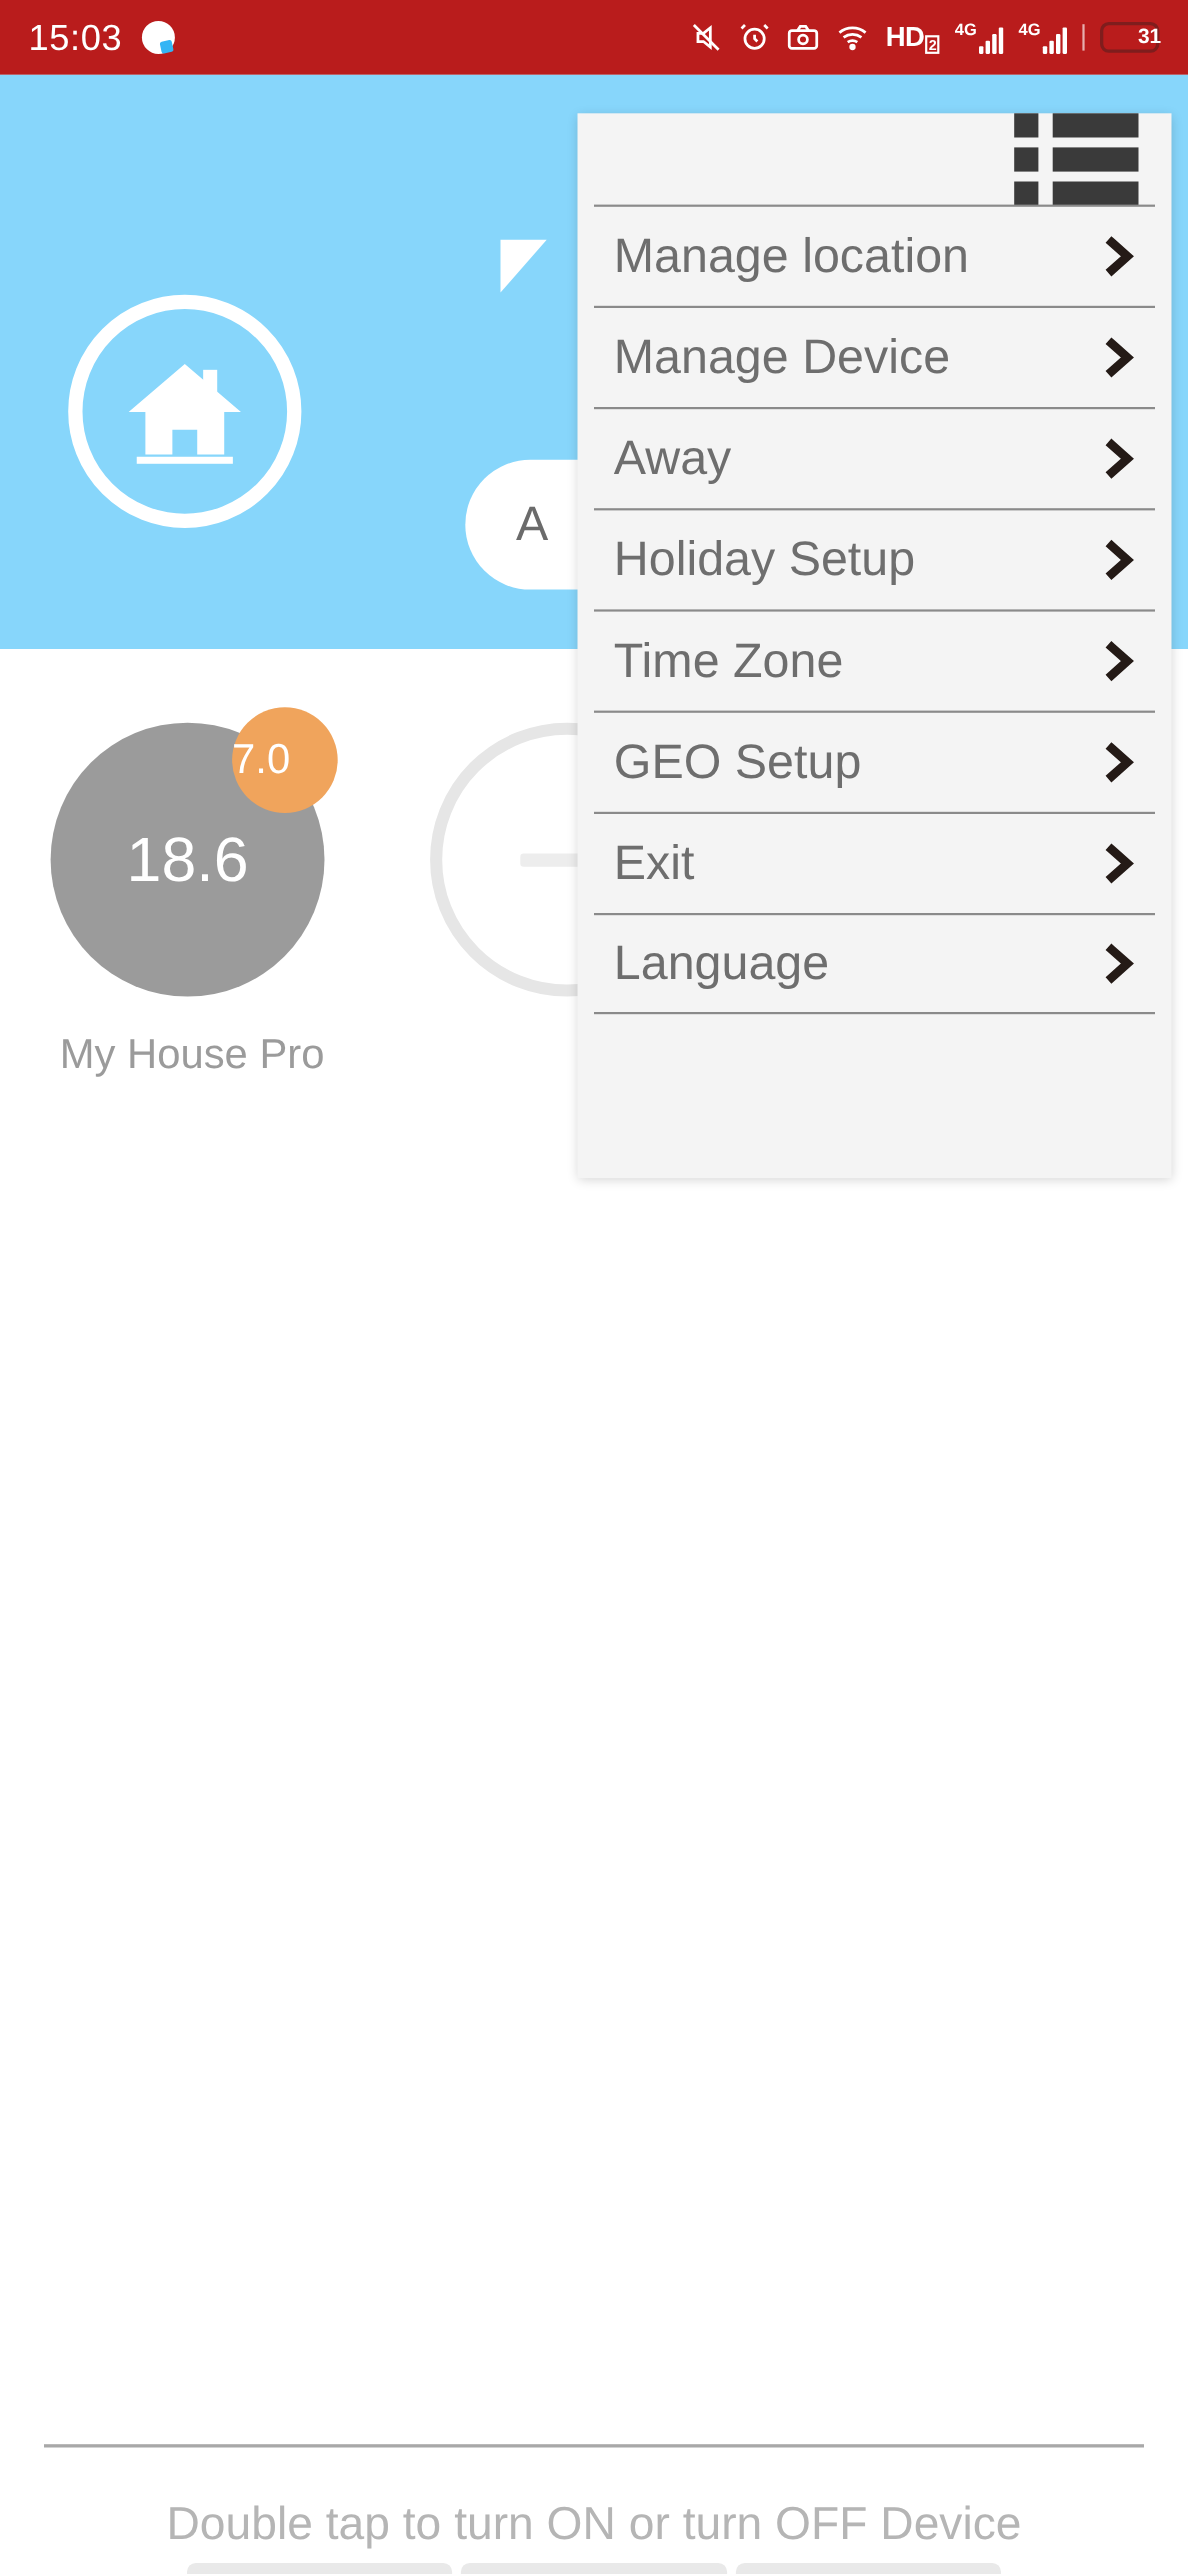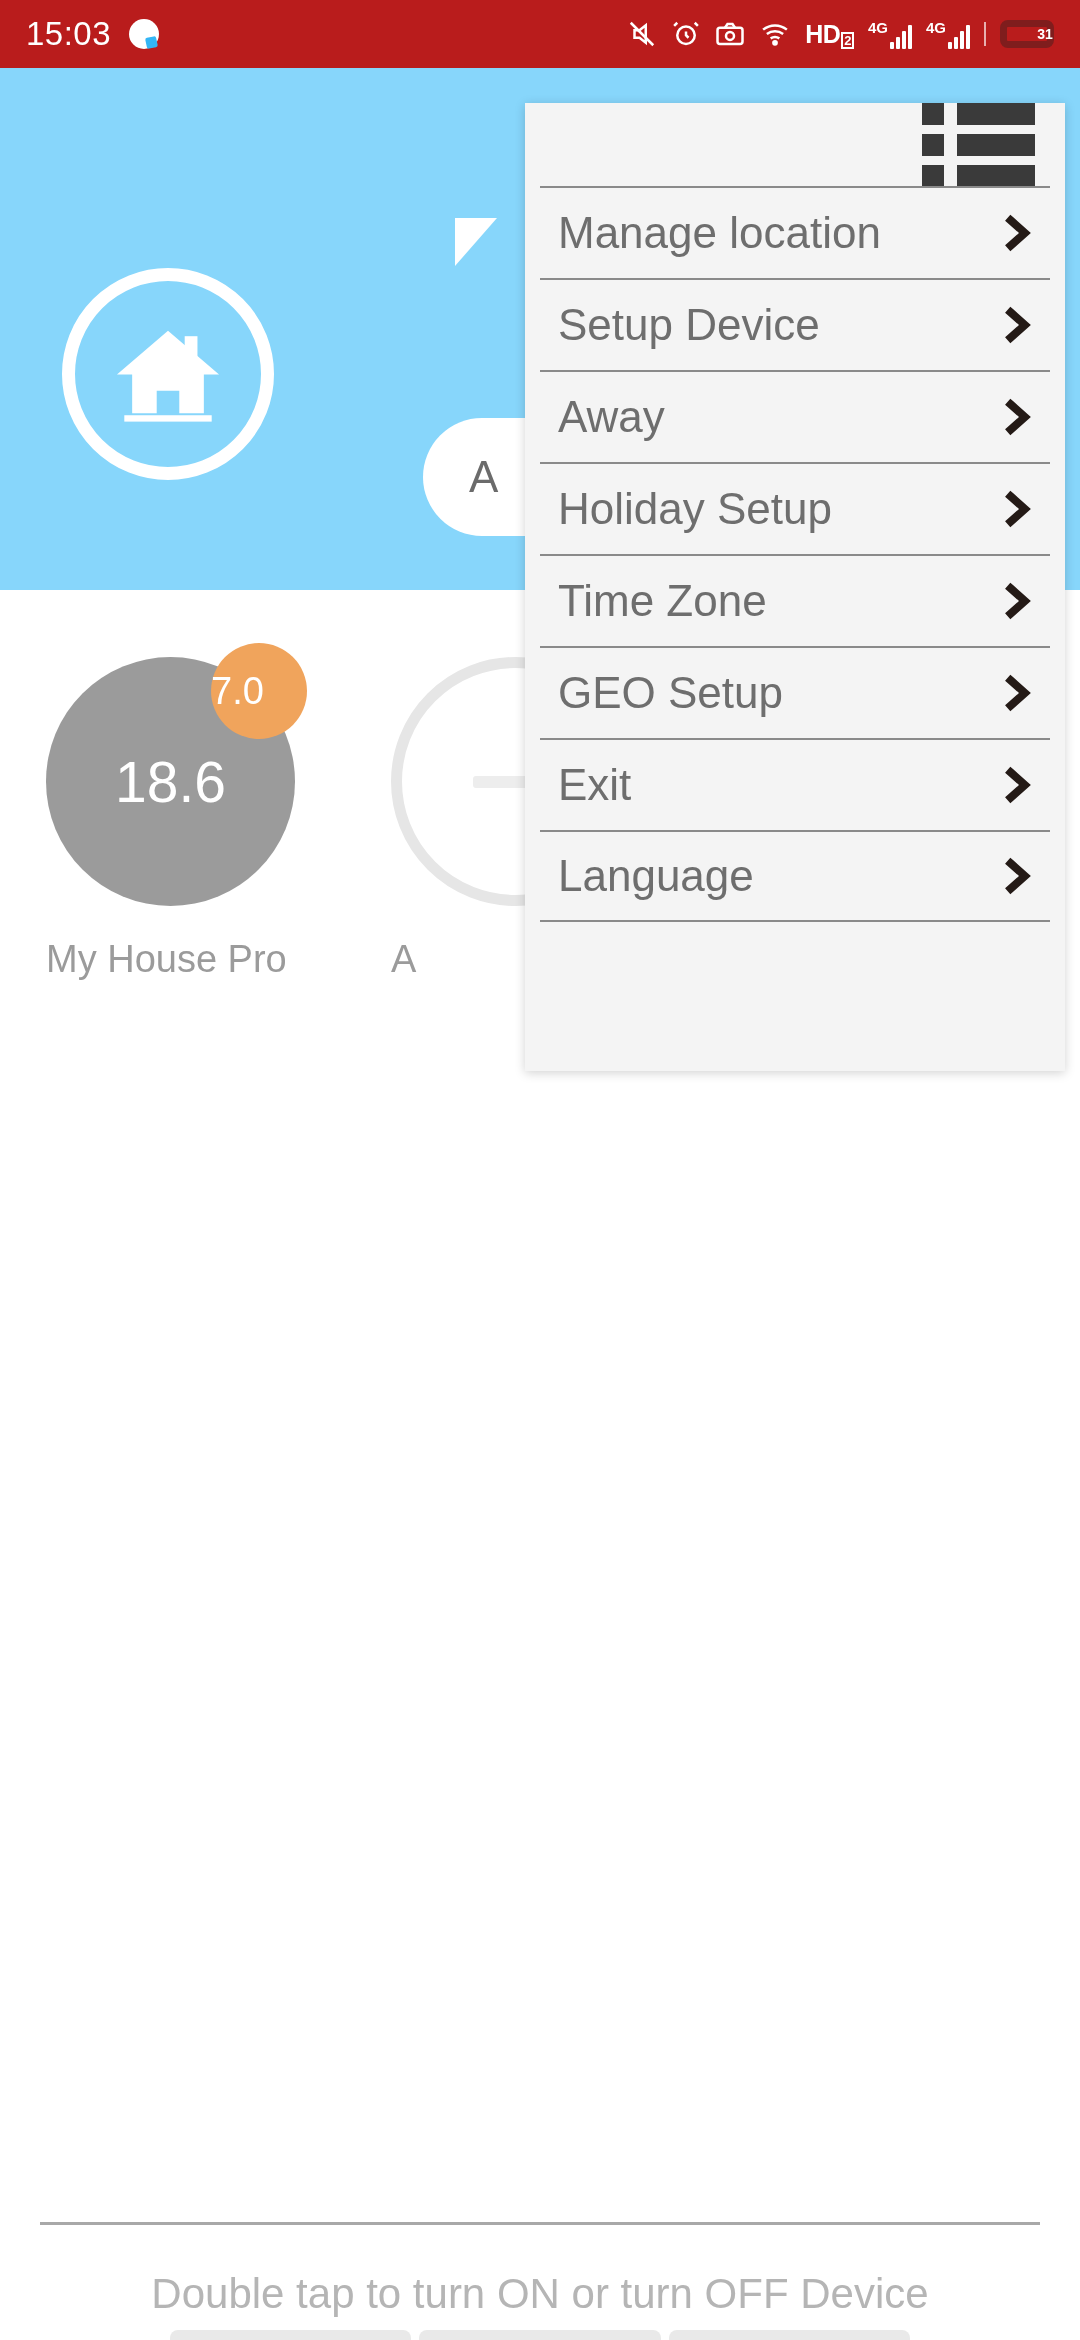--- a/index.html
+++ b/index.html
@@ -37,23 +37,23 @@
   .sb-4g{ color:#fff; display:flex; align-items:flex-end; gap:2px;}
   .sb-4g .lbl{ font-size:15px; font-weight:700; line-height:1; margin-bottom:14px;}
   .bars{ display:flex; align-items:flex-end; gap:2px; height:26px;}
   .bars i{ display:block; width:4px; background:#fff; border-radius:1px;}
   .bars i:nth-child(1){height:7px}
   .bars i:nth-child(2){height:12px}
   .bars i:nth-child(3){height:18px}
   .bars i:nth-child(4){height:24px}
   .sb-sep{ width:2px;height:24px;background:rgba(255,255,255,.65); }
   .sb-batt{
-    width:54px;height:28px;border:7px solid #7f1d1d;border-radius:8px;
+    width:54px;height:28px;border:3px solid #7f1d1d;border-radius:8px;
     display:flex;align-items:center;justify-content:center;
-    color:#fff;font-size:14px;font-weight:600;padding-left:36px;
+    color:#fff;font-size:19px;font-weight:600;padding-left:36px;
   }
 
   
   #app-header{
     position:absolute; left:0; top:68px; width:1080px; height:522px;
     background:#87D6FB;
   }
   #app-title{
     position:absolute; left:0; top:48px; width:1080px;
     text-align:center; color:#ffffff; font-size:46px;
@@ -94,21 +94,21 @@
     border:11px solid #e6e6e6; background:transparent;
     color:#e6e6e6;
   }
   .tile-badge{
     position:absolute; right:-12px; top:-14px;
     width:96px;height:96px;border-radius:50%;
     background:#F0A45C; color:#fff; font-size:38px;
     display:flex;align-items:center;justify-content:flex-start;
   }
   .tile-label{
-    margin-top:32px; text-align:left; width:249px;
+    margin-top:32px; text-align:right; width:249px;
     color:#9b9b9b; font-size:38px;
   }
   #tile-1{ left:46px; top:67px; }
   #tile-2{ left:391px; top:67px; }
   .outline-dash{ width:86px;height:12px;background:#ededed;border-radius:3px; }
 
   
   #footer-divider{
     position:absolute; left:40px; top:2222px; width:1000px; height:3px;
     background:#a8a8a8;
@@ -292,21 +292,21 @@
   <div class="menu-item">
     <span class="mi-label">Manage location</span>
     <span class="mi-chev">
       <svg width="38" height="38" viewBox="0 0 24 24" fill="none" stroke="#241a16" stroke-width="5" stroke-linecap="square" stroke-linejoin="miter">
           <polyline points="8 4 17 12 8 20"></polyline>
         </svg>
     </span>
   </div>
 
   <div class="menu-item">
-    <span class="mi-label">Setup Device</span>
+    <span class="mi-label">Manage Device</span>
     <span class="mi-chev">
       <svg width="38" height="38" viewBox="0 0 24 24" fill="none" stroke="#241a16" stroke-width="5" stroke-linecap="square" stroke-linejoin="miter">
           <polyline points="8 4 17 12 8 20"></polyline>
         </svg>
     </span>
   </div>
 
   <div class="menu-item">
     <span class="mi-label">Away</span>
     <span class="mi-chev">

